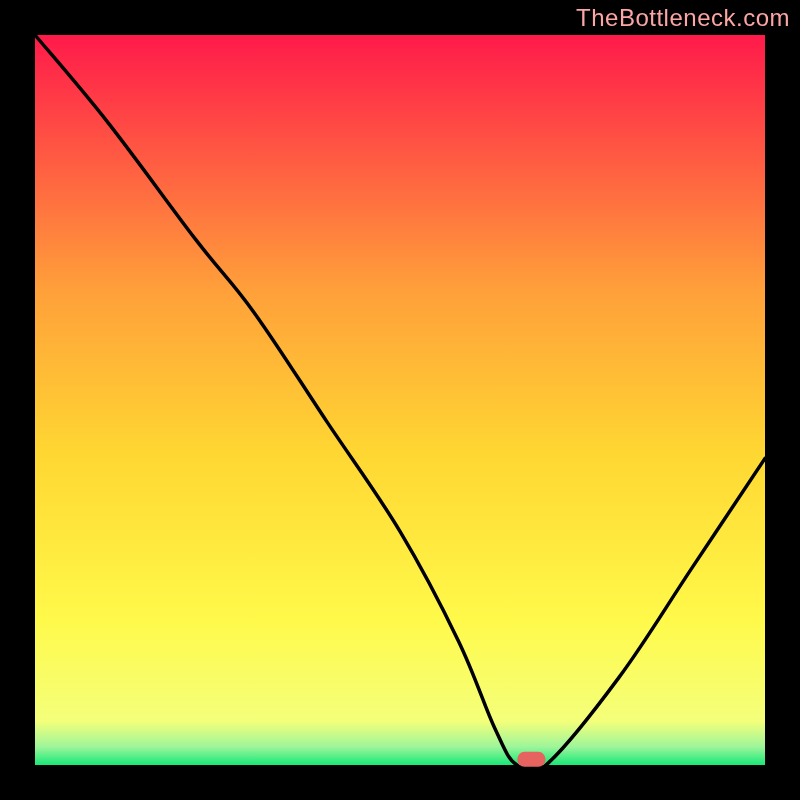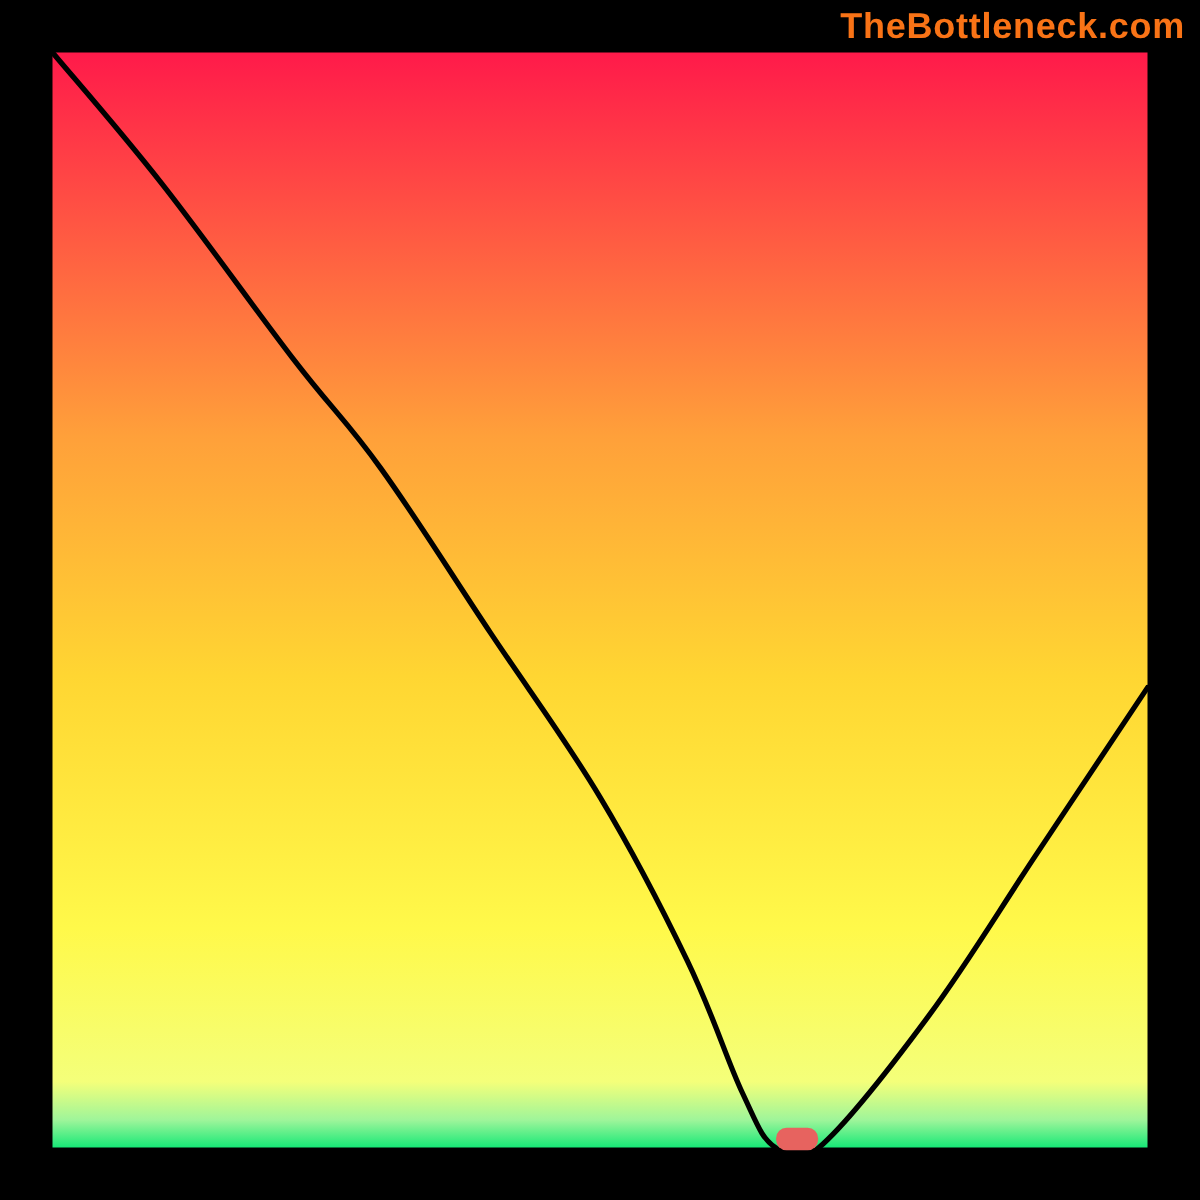--- a/index.html
+++ b/index.html
@@ -14,23 +14,23 @@
   .frame {
     position: relative;
     width: 800px;
     height: 800px;
     background: #000;
   }
   .attribution {
     position: absolute;
     top: 4px;
     right: 10px;
-    color: #f97316;
+    color: #fca5a5;
     font-size: 24px;
-    font-weight: bold;
+    font-weight: normal;
     letter-spacing: 0.5px;
     z-index: 5;
   }
   svg {
     position: absolute;
     top: 0;
     left: 0;
   }
 </style>
 </head>

